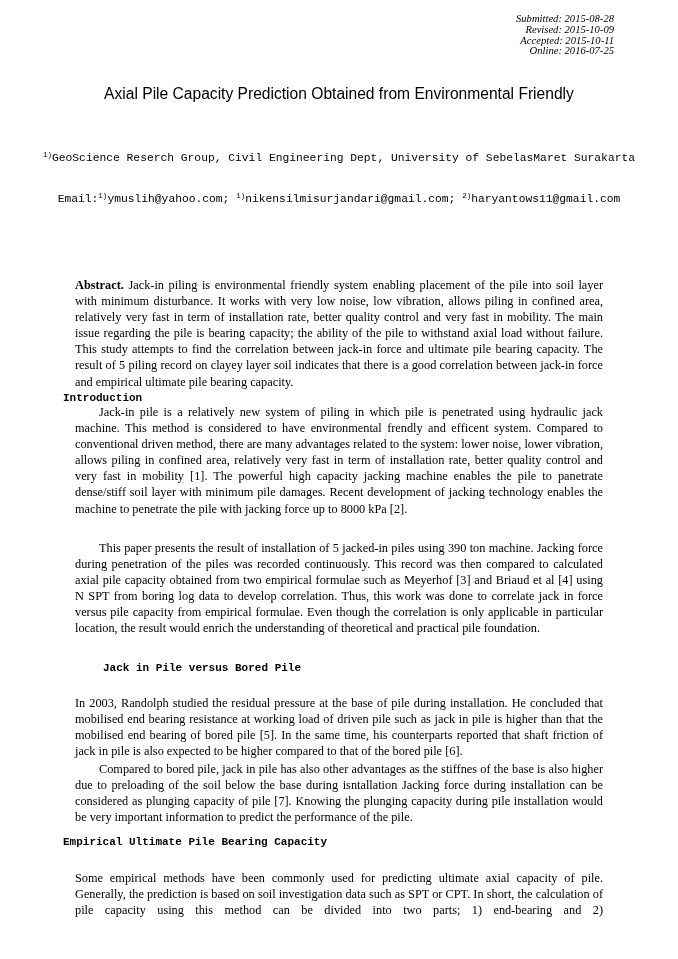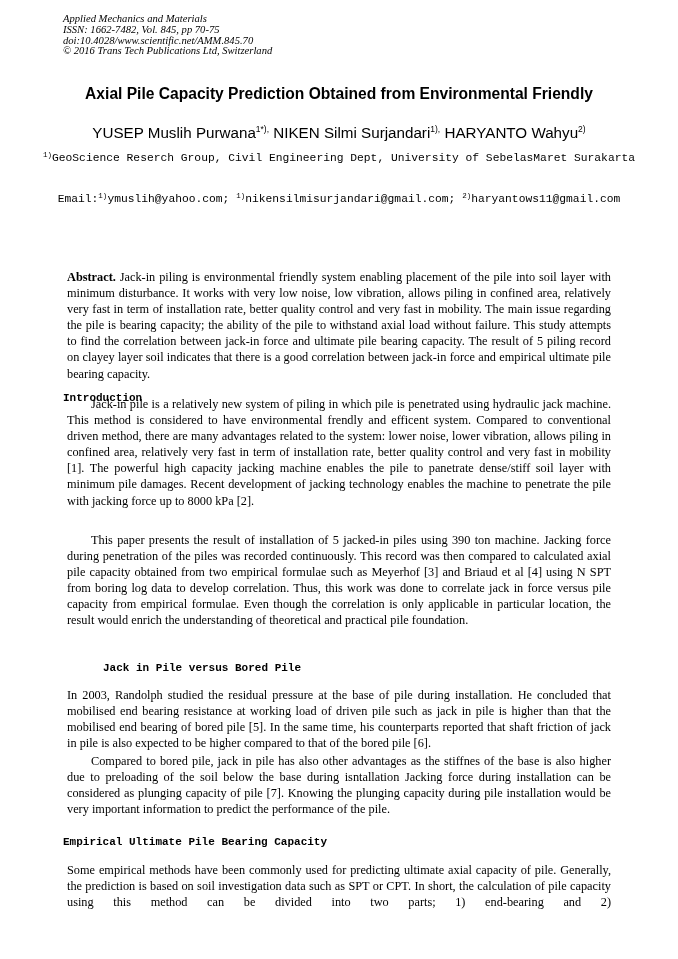--- a/index.html
+++ b/index.html
@@ -41,21 +41,21 @@
     }
     .hdr-left div, .hdr-right div { white-space: nowrap; }
 
     .title {
       position: absolute;
       left: 40px;
       width: 598px;
       top: 84px;
       text-align: center;
       font-family: "Liberation Sans", sans-serif;
-      font-weight: bold;
+      font-weight: normal;
       font-size: 15.6px;
       line-height: 19px;
     }
     .authors {
       position: absolute;
       left: 20px;
       width: 638px;
       top: 123px;
       text-align: center;
       font-family: "Liberation Sans", sans-serif;
@@ -98,21 +98,21 @@
     .body-block {
       position: absolute;
       left: 63px;
       width: 552px;
       font-size: 12.3px;
       line-height: 16.1px;
       text-align: justify;
       font-family: "Liberation Serif", serif;
     }
     .body-block p {
-      margin: 4px;
+      margin: 12px;
     }
     .indent { text-indent: 24px; }
     .sec-head {
       position: absolute;
       left: 63px;
       font-weight: bold;
       font-size: 11px;
       line-height: 16px;
       font-family: Liberation Mono, monospace;
       white-space: nowrap;
@@ -126,37 +126,32 @@
     .jack-p2 { top: 749px; }
     .emp-head { top: 834px; }
     .emp-p1 { top: 858px; }
     .justify-all { text-align-last: justify; }
   </style>
 </head>
 <body>
 
 <div class="page">
 
-  <div class="hdr-left">
-    <div>Applied Mechanics and Materials</div>
-    <div>ISSN: 1662-7482, Vol. 845, pp 70-75</div>
-    <div>doi:10.4028/www.scientific.net/AMM.845.70</div>
-    <div>© 2016 Trans Tech Publications Ltd, Switzerland</div>
+
+  <div class="hdr-right">
+    <div>Submitted: 2015-08-28</div>
+    <div>Revised: 2015-10-09</div>
+    <div>Accepted: 2015-10-11</div>
+    <div>Online: 2016-07-25</div>
   </div>
-
 
   <div class="title">
     <div>Axial Pile Capacity Prediction Obtained from Environmental Friendly</div>
   </div>
 
-  <div class="authors">
-    <span>YUSEP Muslih Purwana</span><sup>1*),</sup>
-    <span>NIKEN Silmi Surjandari</span><sup>1),</sup>
-    <span>HARYANTO Wahyu</span><sup>2)</sup>
-  </div>
 
   <div class="aff aff1"><sup>1)</sup><span>GeoScience Reserch Group, Civil Engineering Dept, University of SebelasMaret Surakarta</span></div>
 
   <div class="aff email"><span>Email:</span><sup>1)</sup><span>ymuslih@yahoo.com;</span> <sup>1)</sup><span>nikensilmisurjandari@gmail.com;</span> <sup>2)</sup><span>haryantows11@gmail.com</span></div>
 
 
   <div class="body-block abstract">
     <p><b>Abstract.</b><span> Jack-in piling is environmental friendly system enabling placement of the pile into soil layer with minimum disturbance. It works with very low noise, low vibration, allows piling in confined area, relatively very fast in term of installation rate, better quality control and very fast in mobility. The main issue regarding the pile is bearing capacity; the ability of the pile to withstand axial load without failure. This study attempts to find the correlation between jack-in force and ultimate pile bearing capacity. The result of 5 piling record on clayey layer soil indicates that there is a good correlation between jack-in force and empirical ultimate pile bearing capacity.</span></p>
   </div>
 

